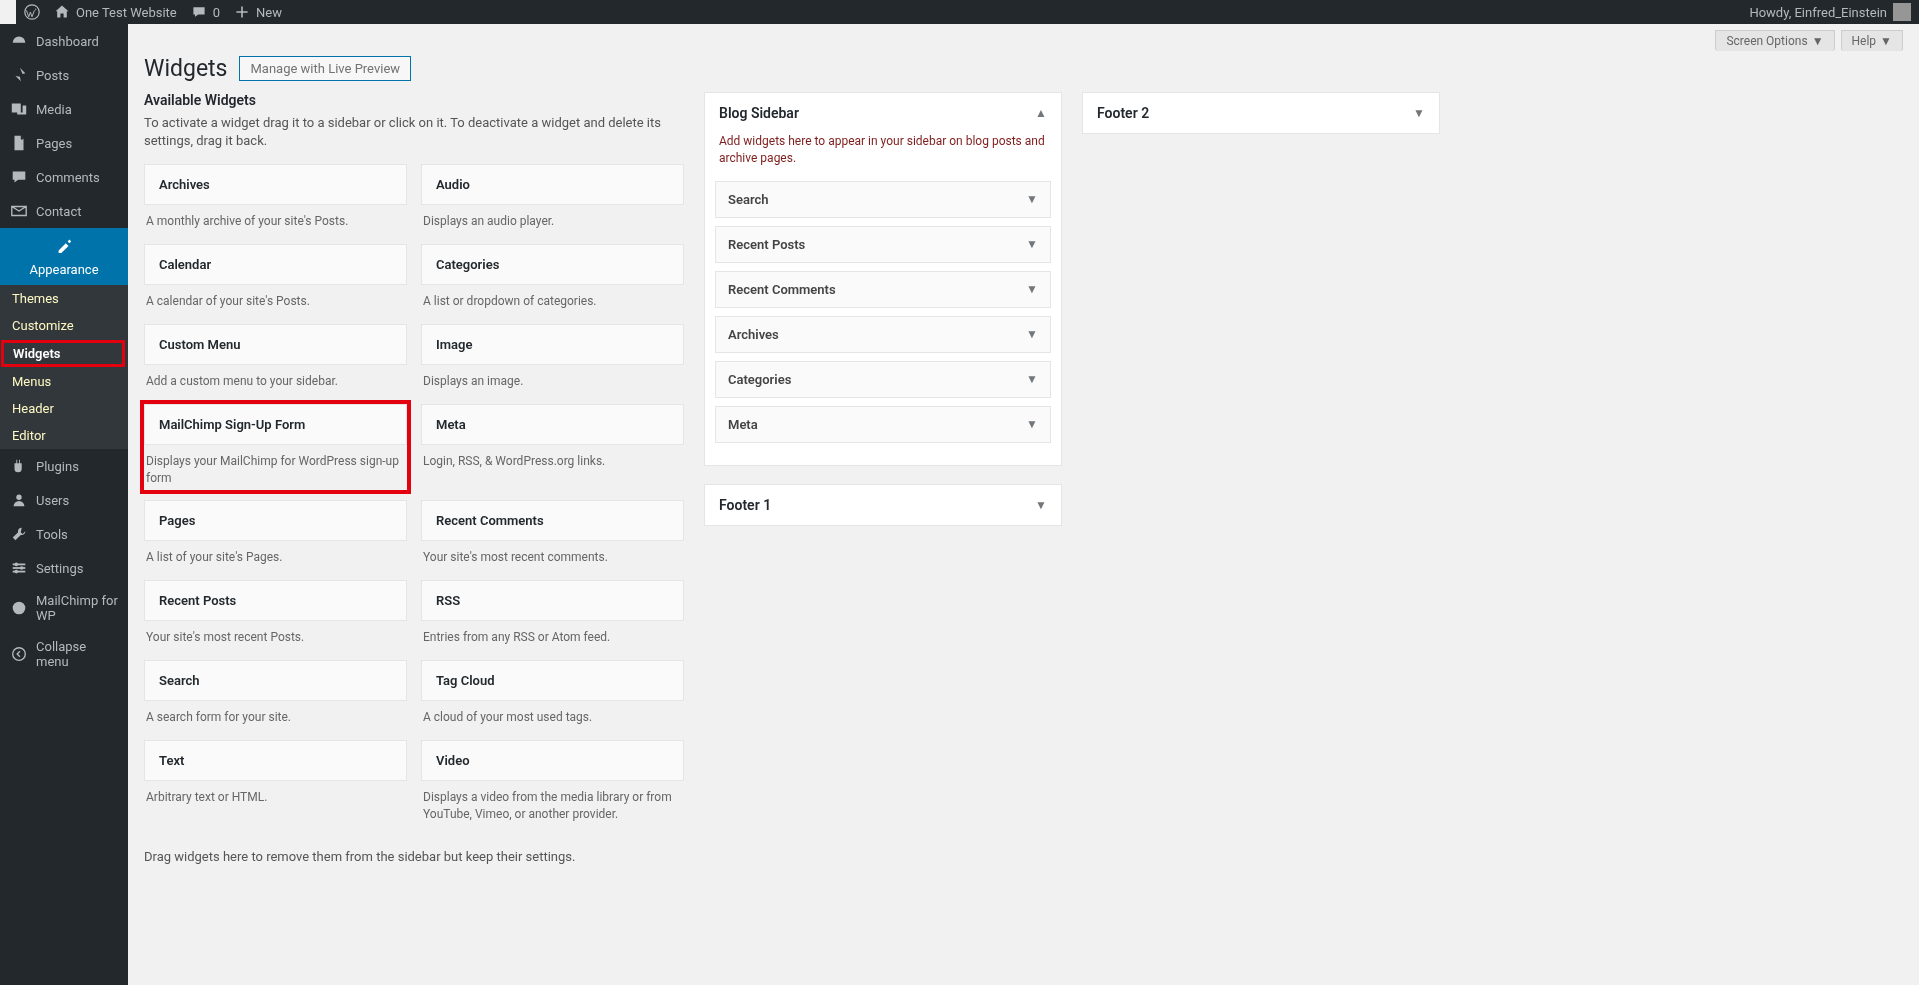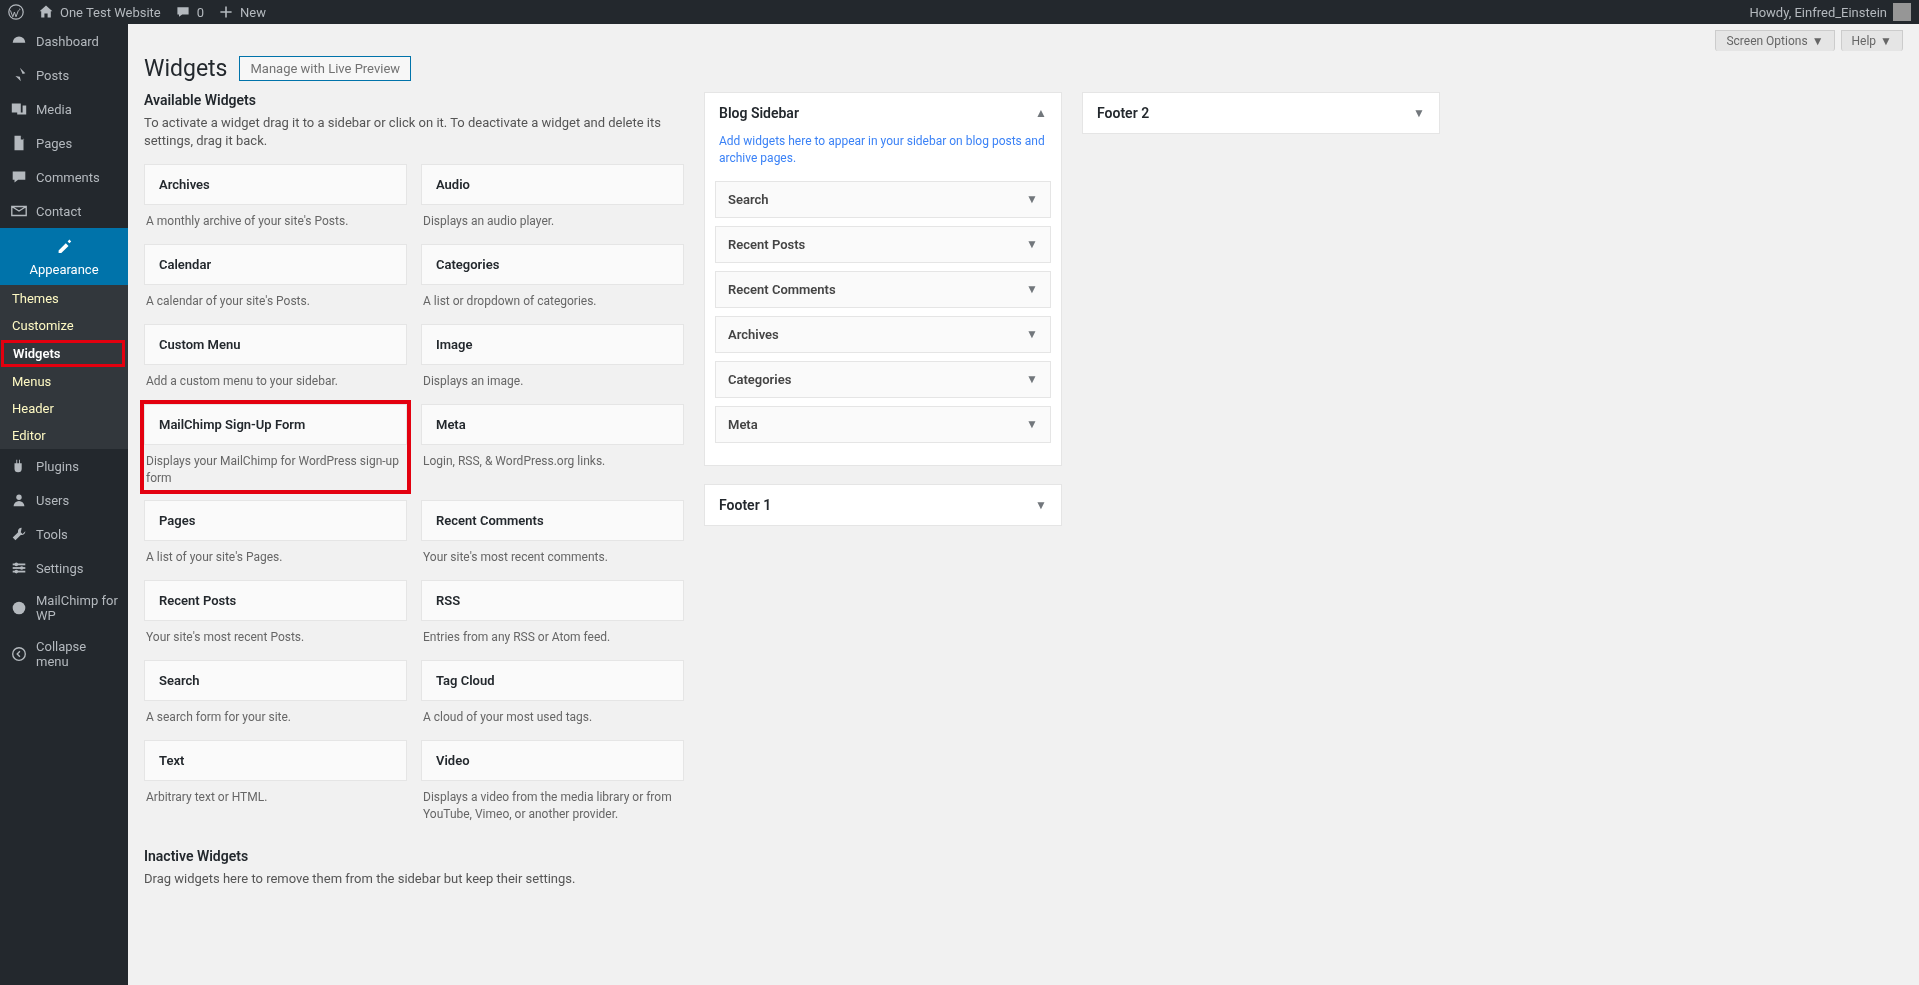--- a/index.html
+++ b/index.html
@@ -1,19 +1,19 @@
 <!DOCTYPE html>
 <html><head>
 <meta charset="utf-8">
 <style>
 * { margin:0; padding:0; box-sizing:border-box; font-family:-apple-system,BlinkMacSystemFont,"Segoe UI",Roboto,Oxygen-Sans,Ubuntu,Cantarell,"Helvetica Neue",sans-serif; }
 body { background:#f1f1f1; color:#444; font-size:13px; }
 
 
-.adminbar { position:fixed; top:0; left:0; right:0; height:24px; background:#23282d; color:#b4b9be; display:flex; align-items:center; justify-content:space-between; padding:0 8px; font-size:13px; z-index:100; }
+.adminbar { position:fixed; top:0; left:16px; right:0; height:24px; background:#23282d; color:#b4b9be; display:flex; align-items:center; justify-content:space-between; padding:0 8px; font-size:13px; z-index:100; }
 .adminbar-left, .adminbar-right { display:flex; align-items:center; gap:14px; }
 .adminbar-item { display:flex; align-items:center; gap:6px; color:#b4b9be; cursor:pointer; }
 .avatar { width:18px; height:18px; background:#969696; display:inline-block; }
 
 
 .sidebar { position:fixed; top:24px; left:0; bottom:0; width:128px; background:#23282d; color:#eee; overflow-y:auto; }
 .menu-item { display:flex; align-items:center; gap:8px; padding:8px 10px; color:#b4b9be; cursor:pointer; font-size:13px; }
 .menu-item.active { background:#0073aa; color:#fff; }
 .menu-item .icon { width:18px; text-align:center; display:inline-block; }
 .submenu { background:#32373c; }
@@ -42,21 +42,21 @@
 .widget-name { background:#fafafa; border:1px solid #e5e5e5; padding:12px 14px; font-size:13px; font-weight:600; color:#23282d; cursor:move; }
 .widget-desc { font-size:12px; color:#666; padding:8px 2px 4px 2px; line-height:1.4; }
 .widget-cell.highlight { border:4px solid #e3000f; margin:-4px; }
 .widget-cell.highlight .widget-name { margin:0; }
 
 .inactive-section { margin-top:22px; }
 
 .area-box { background:#fff; border:1px solid #e5e5e5; margin-bottom:18px; }
 .area-head { display:flex; justify-content:space-between; align-items:center; padding:12px 14px; cursor:pointer; }
 .area-head h3 { font-size:14px; font-weight:600; color:#23282d; }
-.area-desc { font-size:12px; color:#3b82f6; padding:0 14px 10px 14px; line-height:1.4; }
+.area-desc { font-size:12px; color:#7f1d1d; padding:0 14px 10px 14px; line-height:1.4; }
 .area-widgets { padding:4px 10px 14px 10px; }
 .placed-widget { background:#fafafa; border:1px solid #e5e5e5; padding:10px 12px; margin-bottom:8px; display:flex; justify-content:space-between; align-items:center; font-size:13px; font-weight:600; cursor:pointer; }
 .toggle-ic { color:#72777c; font-size:12px; }
 
 .area-collapsed { background:#fff; border:1px solid #e5e5e5; }
 .area-collapsed .area-head { padding:12px 14px; }
 
 svg { display:block; }
 </style>
 </head>
@@ -303,21 +303,20 @@
             <div class="widget-name">Text</div>
             <div class="widget-desc">Arbitrary text or HTML.</div>
           </div>
           <div class="widget-cell">
             <div class="widget-name">Video</div>
             <div class="widget-desc">Displays a video from the media library or from YouTube, Vimeo, or another provider.</div>
           </div>
         </div>
 
       <div class="inactive-section">
-        <div class="section-title">Inactive Widgets</div>
         <div class="section-desc">Drag widgets here to remove them from the sidebar but keep their settings.</div>
       </div>
     </div>
 
     <div class="col-mid">
       <div class="area-box">
         <div class="area-head">
           <h3>Blog Sidebar</h3>
           <span class="toggle-ic">▲</span>
         </div>

